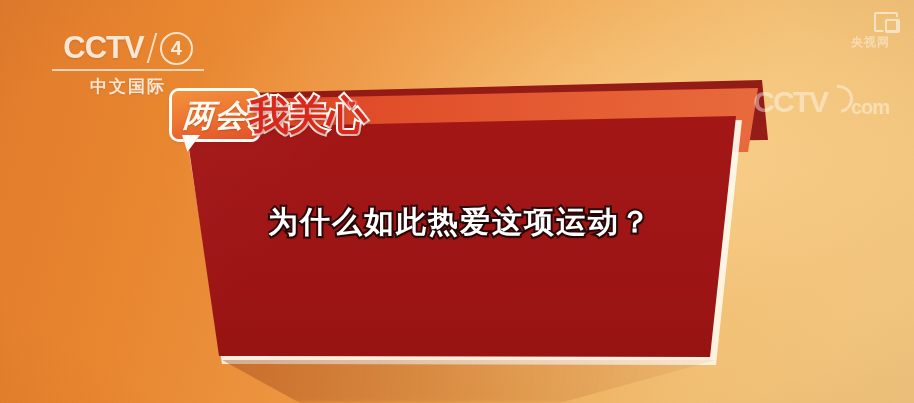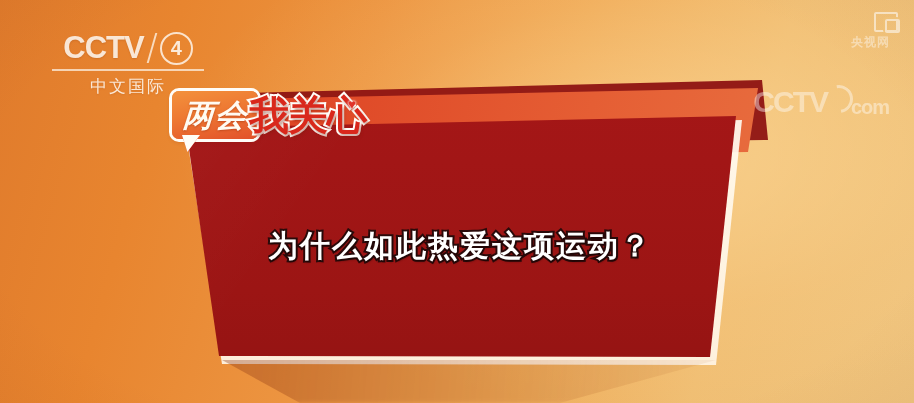--- a/index.html
+++ b/index.html
@@ -80,21 +80,21 @@
     font-size: 20px; font-weight: 700;
     color: rgba(255,252,246,.95);
   }
   #cctv4-bug .cc-underline {
     height: 2px;
     background: rgba(255,252,246,.75);
     margin: 3px 4px 4px 4px;
   }
   #cctv4-bug .cc-sub {
     font-size: 17px;
-    font-weight: 400;
+    font-weight: 700;
     letter-spacing: 2px;
     color: rgba(255,252,246,.93);
     text-shadow: 0 1px 2px rgba(150,70,20,.25);
     text-align: center;
   }
 
   
   #cctv-com-mark {
     position: absolute;
     right: 24px;
@@ -309,21 +309,21 @@
     font-size: 14px;
     color: #E0342A;
     text-shadow: 0 0 2px #FFFDF8, 0 0 3px #FFFDF8;
     z-index: 6;
   }
 
   
   #question-line {
     position: absolute;
     left: 205px;
-    top: 228px;
+    top: 204px;
     width: 510px;
     text-align: center;
     font-family: "Liberation Sans", "DejaVu Sans", sans-serif;
     font-size: 30px;
     font-weight: 700;
     letter-spacing: 2px;
     color: #FFFFFF;
     line-height: 1.2;
     -webkit-text-stroke: 4px #2A0A0A;
     paint-order: stroke fill;

